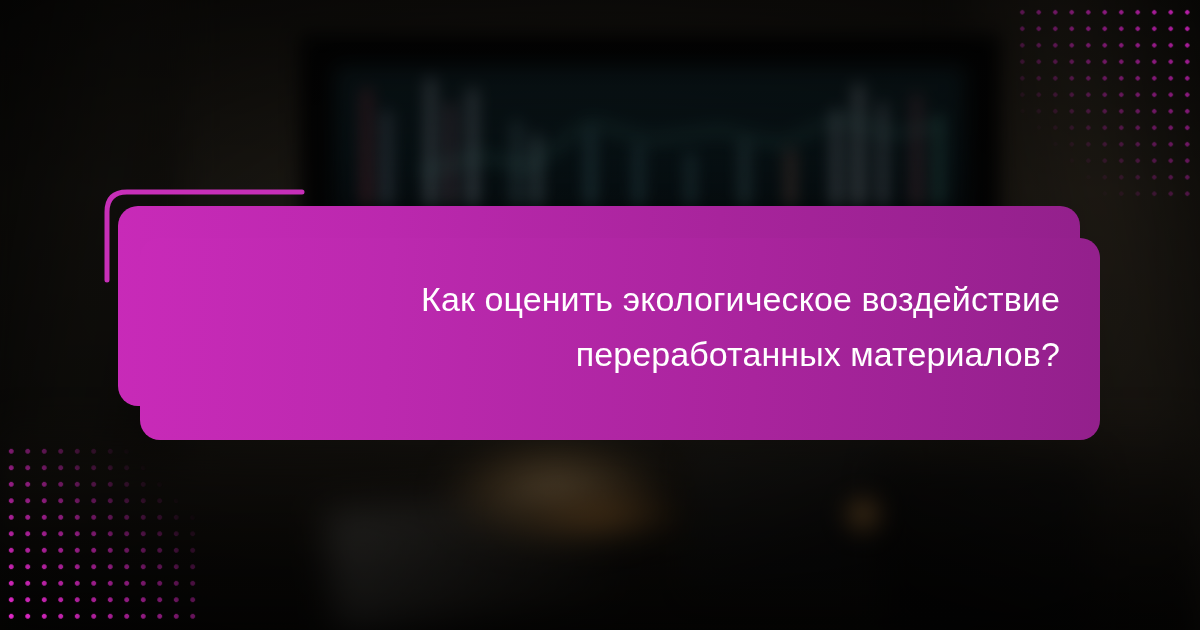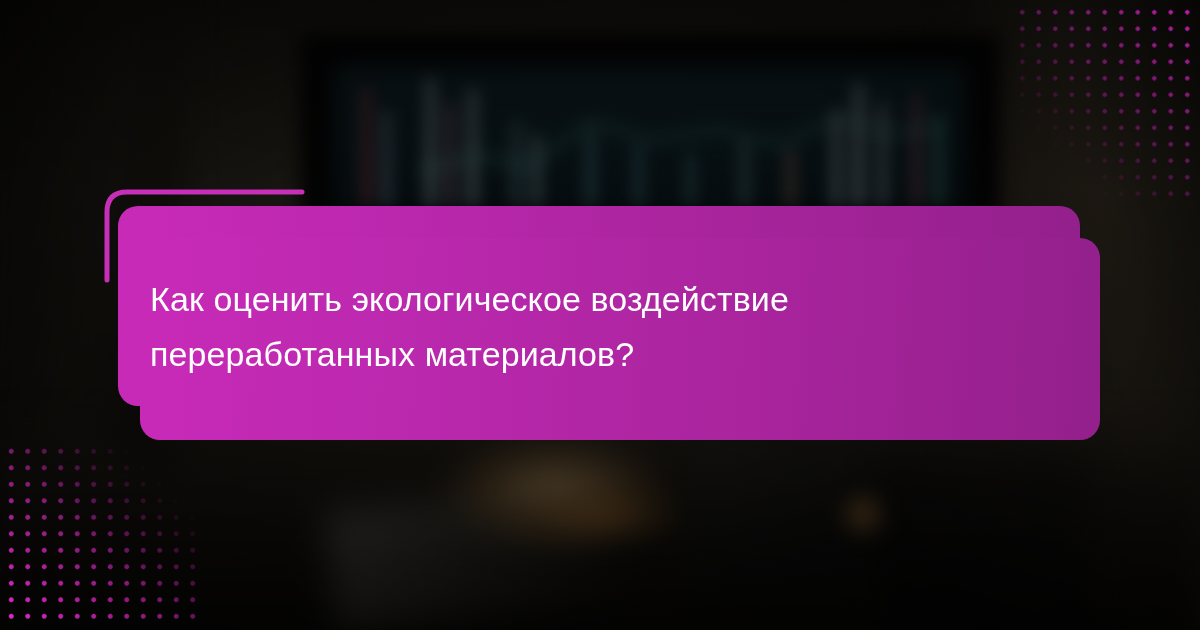--- a/index.html
+++ b/index.html
@@ -208,21 +208,21 @@
     width:960px; height:202px;
     border-radius:20px;
     background:linear-gradient(93deg, #c82ab8 0%, #bc29af 26%, #a9249d 64%, #93208c 100%);
   }
 
   
   .headline {
     position:absolute;
     left:150px; top:272px;
     width:910px;
-    text-align:left;
+    text-align:right;
     color:#ffffff;
     font-size:34px;
     line-height:55px;
     font-weight:400;
     letter-spacing:.1px;
     white-space:pre-line;
   }
 </style>
 </head>
 <body>

